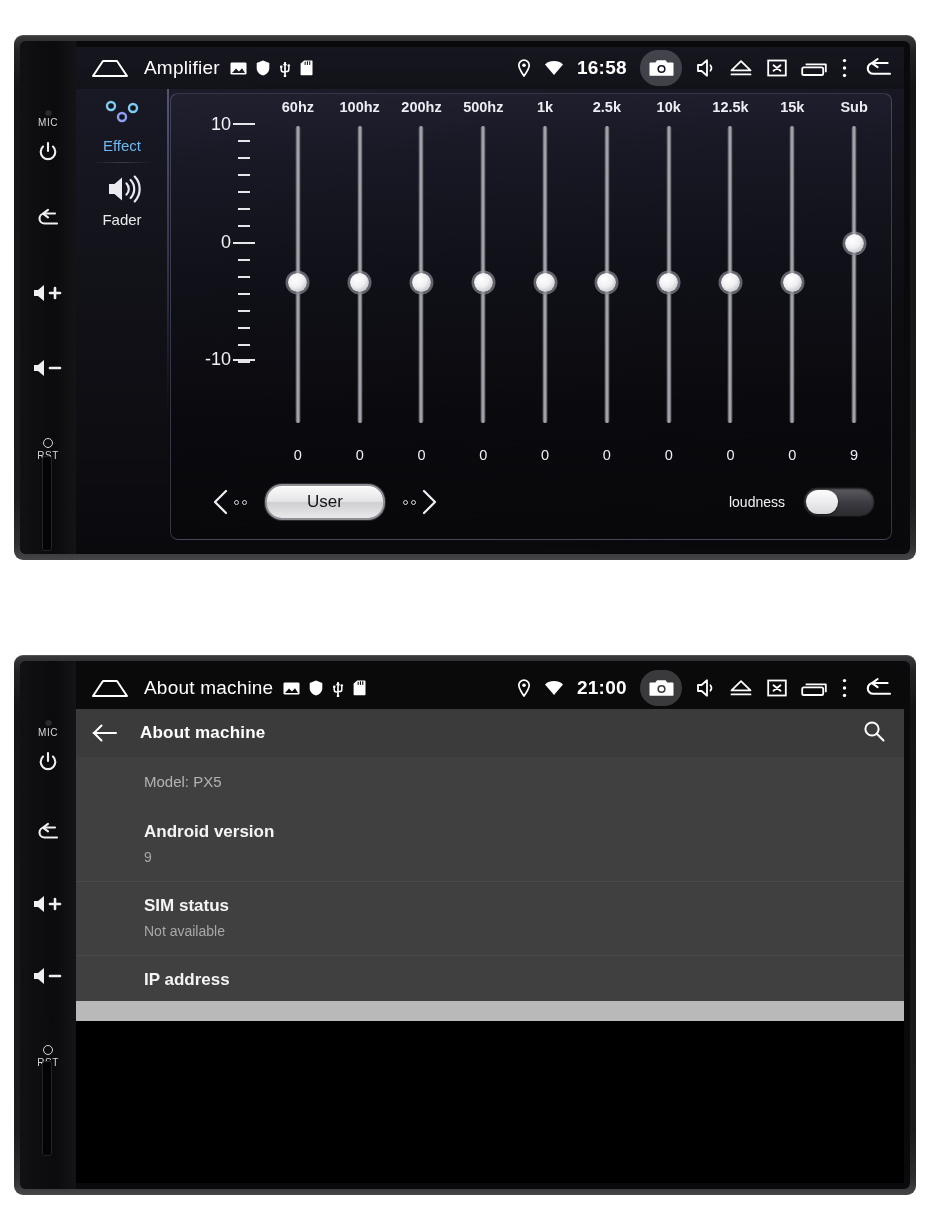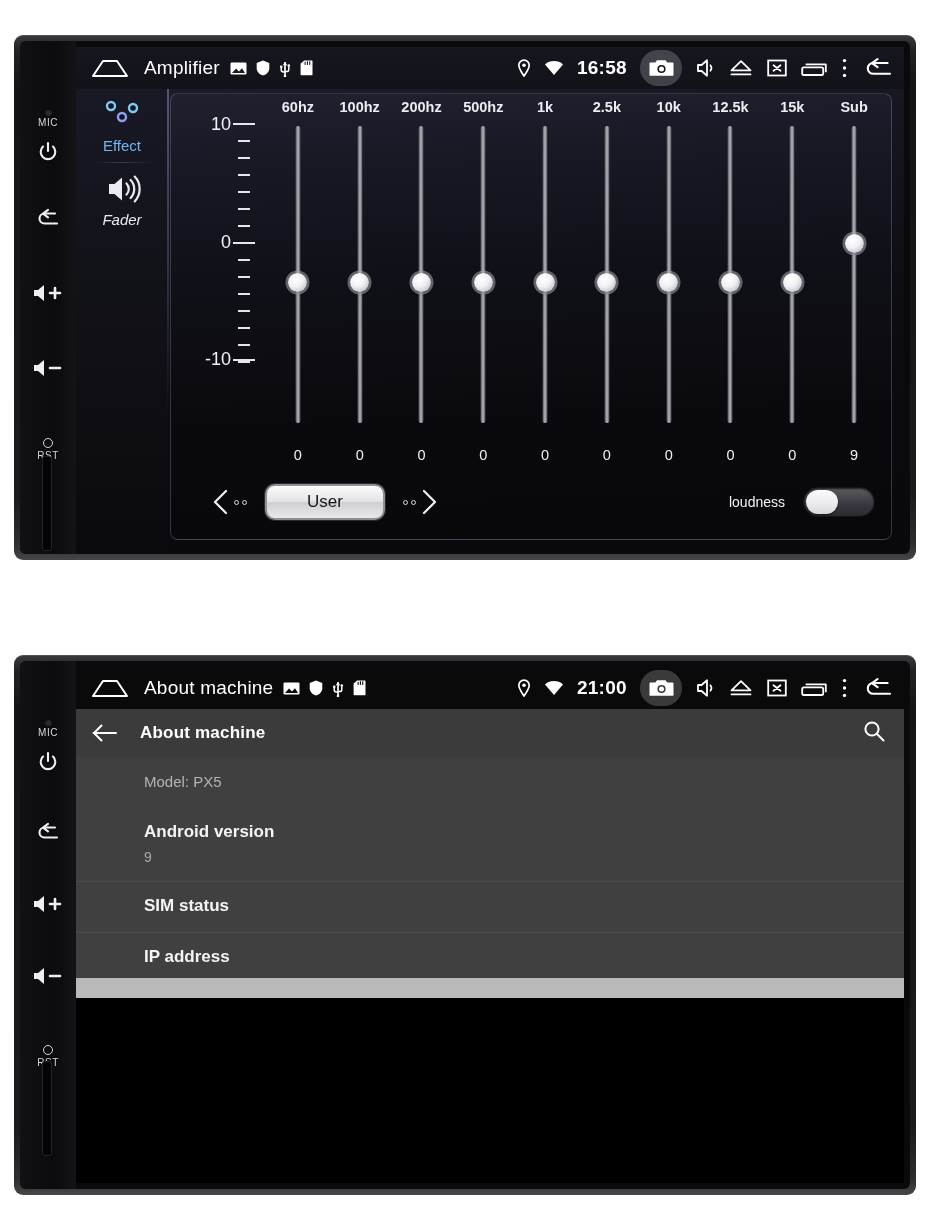--- a/index.html
+++ b/index.html
@@ -121,21 +121,21 @@
     background: linear-gradient(180deg,rgba(150,160,200,.45) 0%,rgba(110,120,160,.28) 45%,rgba(0,0,0,0) 72%);
   }
   .side-tab {
     width: 100%;
     padding-top: 8px;
     text-align: center;
     cursor: pointer;
   }
   .side-tab .lbl { font-size: 15px; margin-top: 2px; }
   .side-tab.active .lbl { color: #6fb7ee; }
-  .side-tab.plain .lbl { color: #e9e9ee; font-style: italic; }
+  .side-tab.plain .lbl { color: #e9e9ee; }
   .side-sep {
     height: 1px; margin: 8px 16px 2px;
     background: linear-gradient(90deg,rgba(255,255,255,0),rgba(255,255,255,.16),rgba(255,255,255,0));
   }
 
   .eq-panel {
     flex: 1 1 auto;
     margin: 4px 12px 8px 2px;
     border: 1px solid rgba(150,160,200,.30);
     border-radius: 8px;
@@ -206,21 +206,21 @@
     color: #f0f0f4; cursor: pointer;
   }
   .dots { display: flex; gap: 3px; }
   .dots i {
     width: 5px; height: 5px; border-radius: 50%;
     border: 1.2px solid #d8d8de; display: block;
   }
   .preset-btn {
     width: 120px; height: 36px;
     margin: 0 18px;
-    border-radius: 10px;
+    border-radius: 17px;
     background: linear-gradient(180deg,#fbfbfb 0%,#e4e4e6 48%,#cfcfd2 52%,#e9e9eb 100%);
     border: 2px solid #8f8f96;
     box-shadow: 0 0 0 1px #2a2a2e, inset 0 1px 0 #fff;
     color: #151518;
     font-size: 17px;
     display: flex; align-items: center; justify-content: center;
     cursor: pointer;
   }
   .loud-wrap {
     margin-left: auto;
@@ -707,20 +707,21 @@
           <div class="model-line">Model: PX5</div>
 
           <div class="about-row" style="padding-top:32px">
             <div class="rtitle">Android version</div>
             <div class="rsub">9</div>
           </div>
           <div class="row-div"></div>
 
           <div class="about-row">
             <div class="rtitle">SIM status</div>
+            <div class="rsub">Not available</div>
           </div>
           <div class="row-div"></div>
 
           <div class="about-row" style="padding-bottom:24px">
             <div class="rtitle">IP address</div>
             <div class="rsub"></div>
           </div>
 
           <div class="scroll-overlay" style="bottom:0"></div>
         </div>

